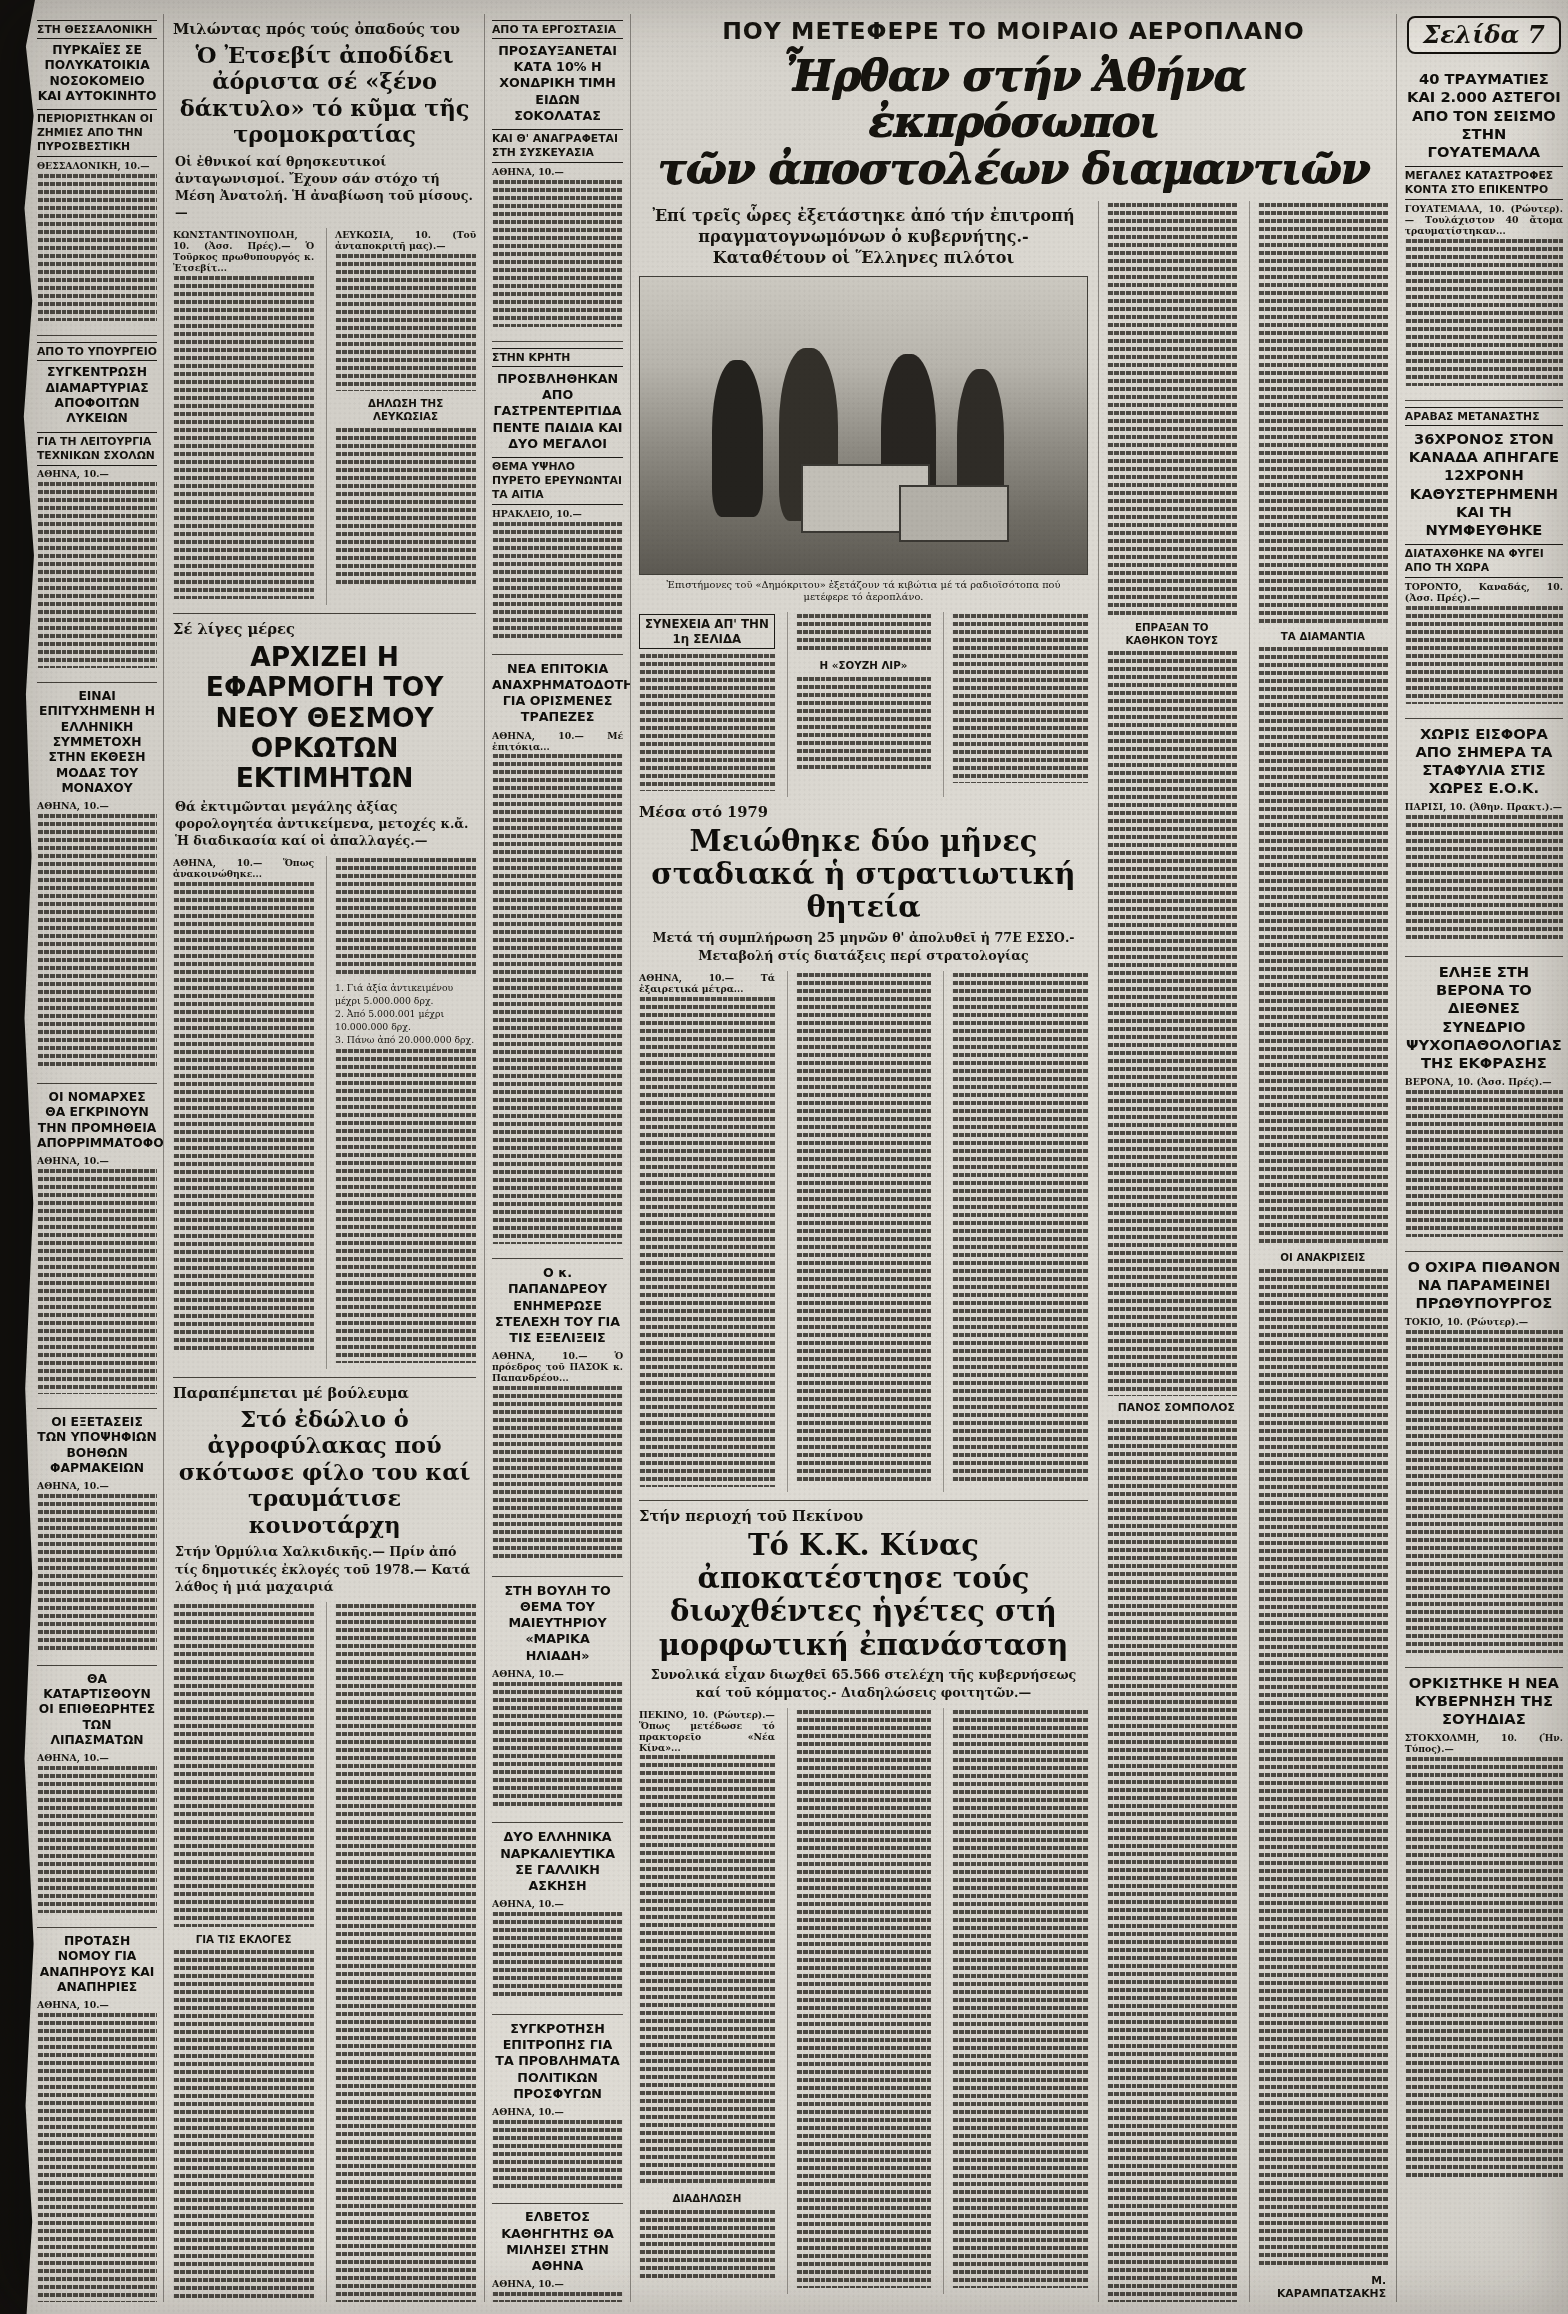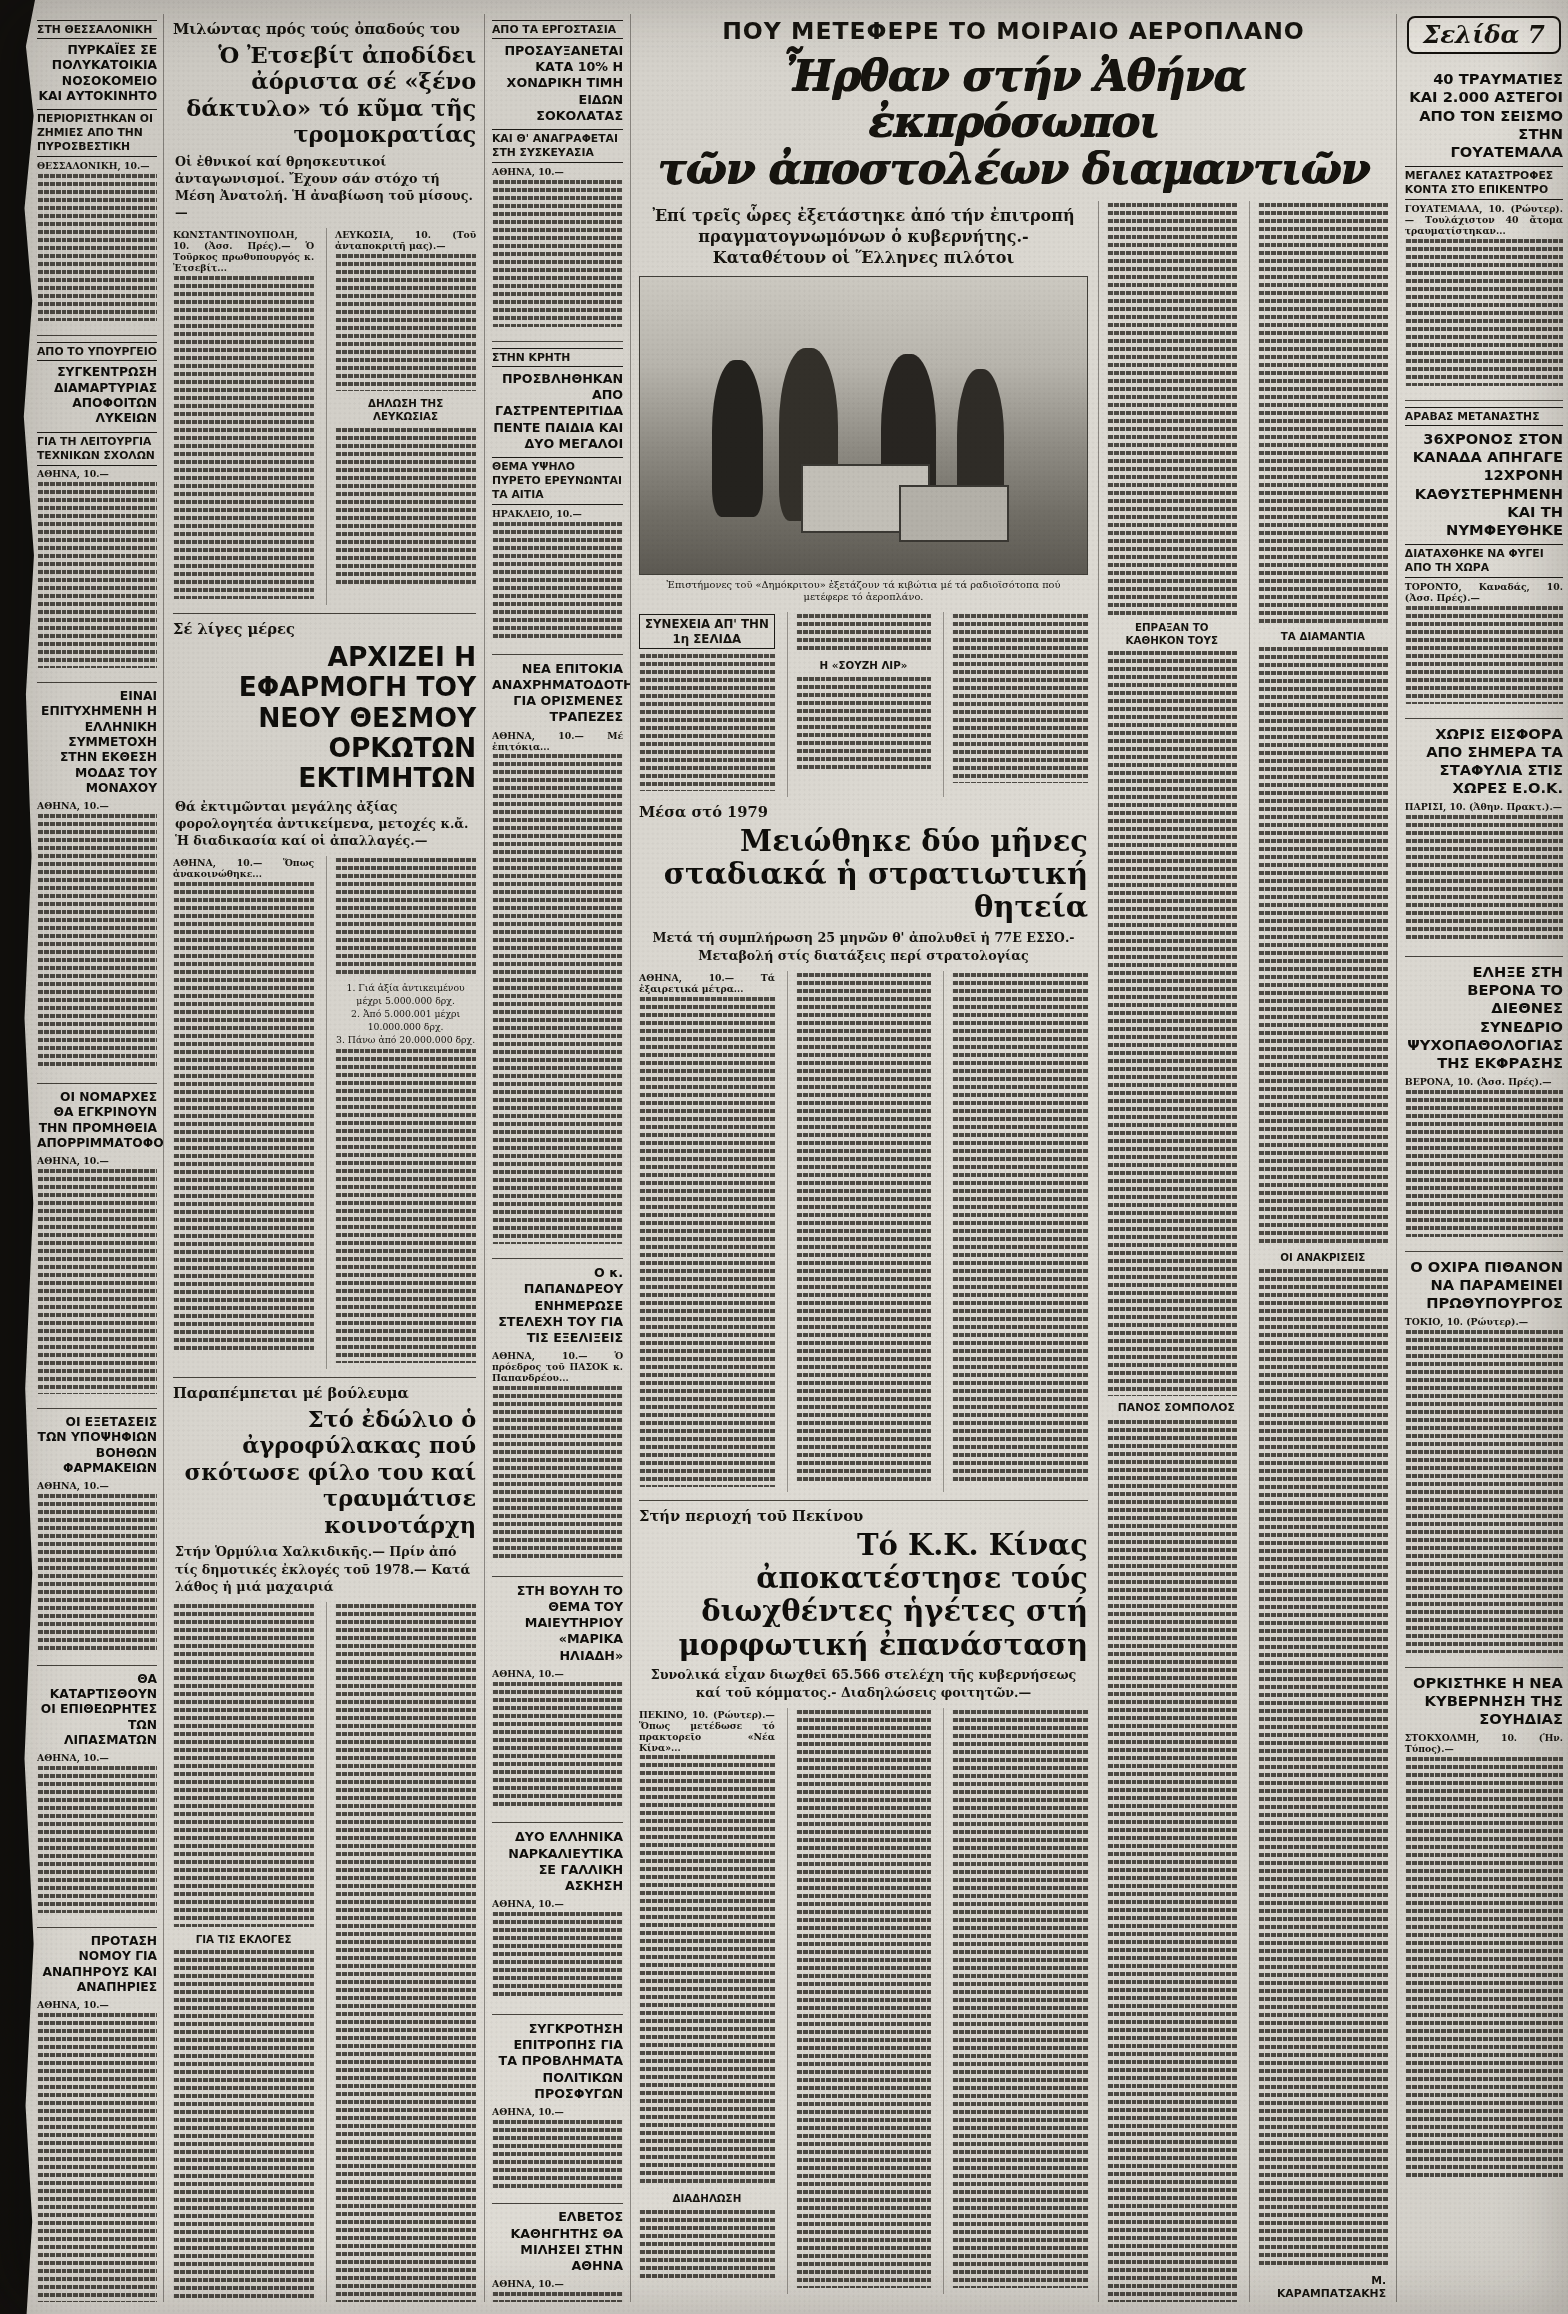--- a/index.html
+++ b/index.html
@@ -23,35 +23,35 @@
   #center{left:639px;width:749px;}
   #sidebar{left:1396px;width:167px;border-left:1px solid rgba(40,36,30,.45);padding-left:7.8px;}
 
   .st{padding:3.9px 0 7.8px;}
   .st + .st{border-top:1px solid rgba(28,24,18,.78);}
 
   .kick{font:700 10.8px/1.25 "DejaVu Sans",sans-serif;margin:2px 0 3.9px;
     border-top:1px solid #1c1a16;border-bottom:1px solid #1c1a16;padding:2px 0;}
   .kick.serif{font:700 14.7px/1.25 "DejaVu Serif",serif;border:0;padding:0;}
 
-  .h{margin:2px 0 4.9px;text-align:right;color:#0f0e0b;font-weight:800;}
+  .h{margin:2px 0 4.9px;text-align:center;color:#0f0e0b;font-weight:800;}
   .h-xs{font:800 12.3px/1.25 "DejaVu Sans",sans-serif;}
   .h-s3{font:800 12.7px/1.28 "DejaVu Sans",sans-serif;}
   .h-sb{font:800 14.7px/1.24 "DejaVu Sans",sans-serif;}
   .h-m{font:700 22.5px/1.18 "DejaVu Serif",serif;}
   .h-l{font:800 26.5px/1.14 "DejaVu Sans",sans-serif;}
   .h-c{font:700 29px/1.14 "DejaVu Serif",serif;}
 
   .sub{font:700 10.8px/1.3 "DejaVu Sans",sans-serif;text-align:left;margin:2.9px 0 3.9px;padding:2px 0;
     border-top:1px solid #1c1a16;border-bottom:1px solid #1c1a16;}
   .deck{font:700 12.7px/1.35 "DejaVu Serif",serif;margin:3.9px 2px 6.9px;}
   .c-deck{font:700 16px/1.32 "DejaVu Serif",serif;text-align:center;margin:3.9px 5.9px 7.8px;}
 
   .lede{font:400 9.3px/1.18 "DejaVu Serif",serif;margin:2px 0 1px;text-align:justify;font-weight:700;}
-  .frag{font:400 9.3px/1.35 "DejaVu Serif",serif;margin:0 0 1px;font-weight:400;text-align:center;}
+  .frag{font:400 9.3px/1.35 "DejaVu Serif",serif;margin:0 0 1px;font-weight:400;}
 
   .g{margin:2px 0 5.9px;opacity:.8;
     background:repeating-linear-gradient(90deg,rgba(216,213,206,.95) 0 1px,rgba(216,213,206,0) 1px 5.9px),
                repeating-linear-gradient(180deg,#2a2721 0 4.3px,rgba(0,0,0,0) 4.3px 8px);}
 
   .bsub{font:700 10.3px/1.25 "DejaVu Sans",sans-serif;text-align:center;margin:4.9px 0;}
   .byl{font:700 10.8px/1.2 "DejaVu Sans",sans-serif;text-align:right;margin:4.9px 2px;}
 
   .cols{display:flex;gap:12px;}
   .cols .cc{flex:1;min-width:0;}

